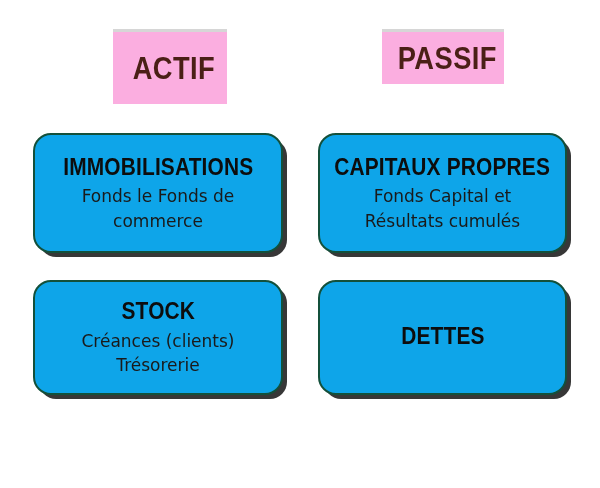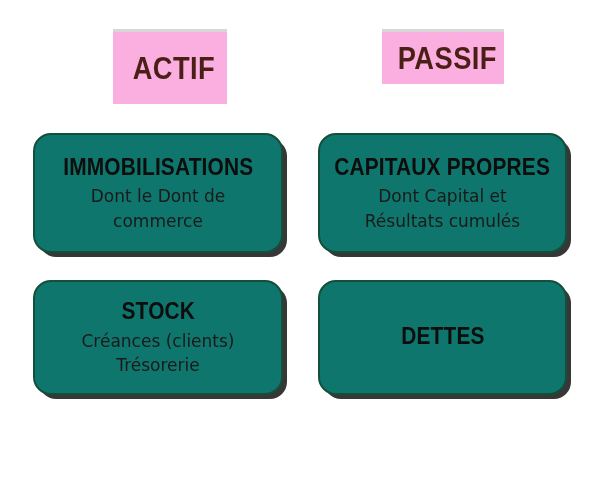--- a/index.html
+++ b/index.html
@@ -43,21 +43,21 @@
     line-height: 1;
   }
 
   #chip-actif  { left: 113px; top: 32px; width: 106px; height: 72px; }
   #chip-passif { left: 382px; top: 32px; width: 114px; height: 52px; }
 
   
   .card {
     position: absolute;
     box-sizing: border-box;
-    background: #0f766e;
+    background: #0ea5e9;
     border: 2.5px solid #13503B;
     border-radius: 18px;
     box-shadow: 5px 5px 0 -1px rgba(20,20,20,0.85);
     display: flex;
     flex-direction: column;
     align-items: center;
     justify-content: center;
     padding: 2px 14px;
     text-align: center;
   }
@@ -97,27 +97,27 @@
   <div class="chip" id="chip-actif">
     <span class="chip-label">ACTIF</span>
   </div>
 
   <div class="chip" id="chip-passif">
     <span class="chip-label">PASSIF</span>
   </div>
 
   <div class="card" id="card-immobilisations">
     <div class="card-title">IMMOBILISATIONS</div>
-    <div class="card-body">Dont le Dont de
+    <div class="card-body">Fonds le Fonds de
 commerce</div>
   </div>
 
   <div class="card" id="card-capitaux">
     <div class="card-title">CAPITAUX PROPRES</div>
-    <div class="card-body">Dont Capital et
+    <div class="card-body">Fonds Capital et
 Résultats cumulés</div>
   </div>
 
   <div class="card" id="card-stock">
     <div class="card-title">STOCK</div>
     <div class="card-body">Créances (clients)
 Trésorerie</div>
   </div>
 
   <div class="card" id="card-dettes">

